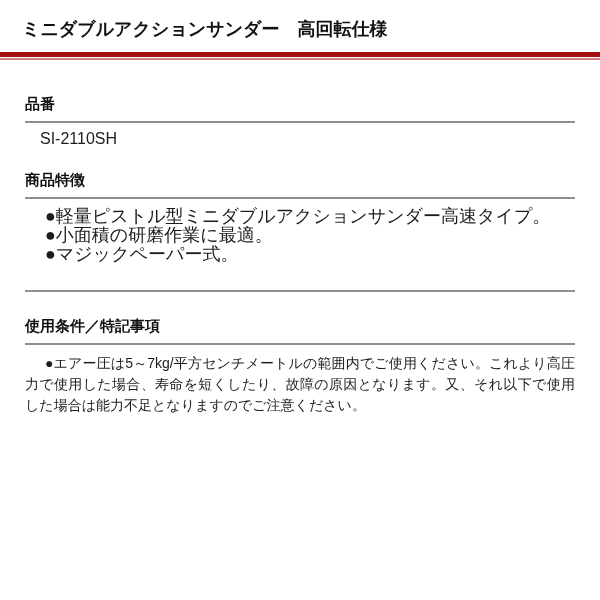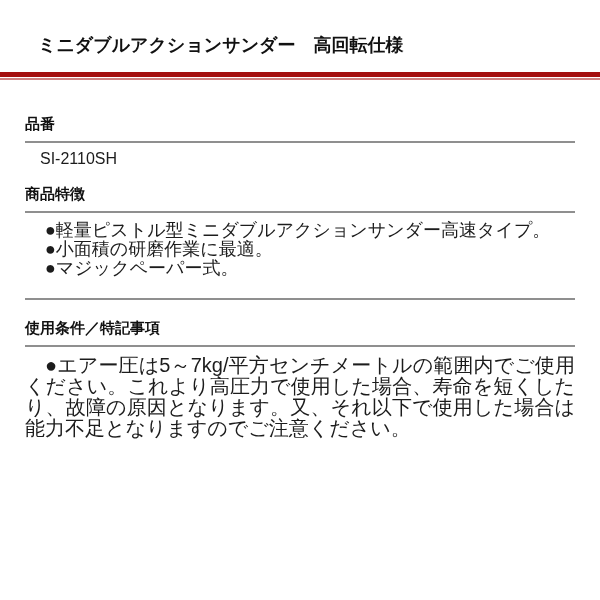--- a/index.html
+++ b/index.html
@@ -10,21 +10,21 @@
   body {
     width: 600px;
     height: 600px;
     overflow: hidden;
     font-family: "Liberation Sans", sans-serif;
     color: #1c1c1c;
     -webkit-font-smoothing: antialiased;
   }
   
   .page-header h1 {
-    margin: 16px;
+    margin: 0;
     padding: 18px 12px 0 22px;
     font-size: 18px;
     line-height: 22px;
     font-weight: bold;
     color: #111111;
     white-space: nowrap;
   }
   .accent-rule {
     height: 5px;
     background: #a40f0f;
@@ -37,21 +37,21 @@
     left: 0;
     right: 0;
     top: 6px;
     height: 2px;
     background: #d08080;
   }
   
   .content {
     padding: 0 25px;
   }
-  section.spec-section { margin-top: 20px; }
+  section.spec-section { margin-top: 26px; }
   section.spec-section.first { margin-top: 39px; }
   .sec-heading {
     margin: 0 0 10px 0;
     font-size: 15px;
     line-height: 15px;
     font-weight: bold;
     color: #111111;
   }
   .sec-rule {
     height: 2px;
@@ -69,21 +69,21 @@
     margin: 2px 0 0 0;
     padding: 0 0 0 20px;
     font-size: 18px;
     line-height: 19px;
   }
   ul.plain-list li {
     white-space: nowrap;
   }
   .usage-note {
     margin: 2px 0 0 0;
-    font-size: 20px;
+    font-size: 14px;
     line-height: 21px;
     text-indent: 20px;
     text-align: justify;
   }
 </style>
 </head>
 <body>
 
 <header class="page-header">
   <h1>ミニダブルアクションサンダー　高回転仕様</h1>

